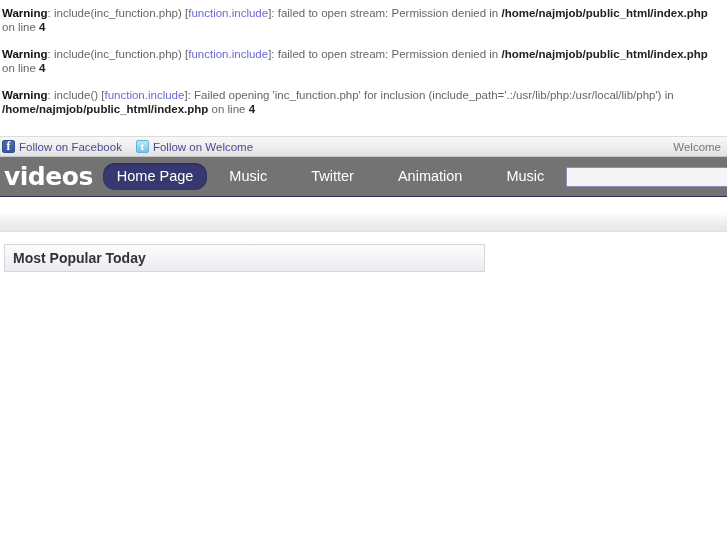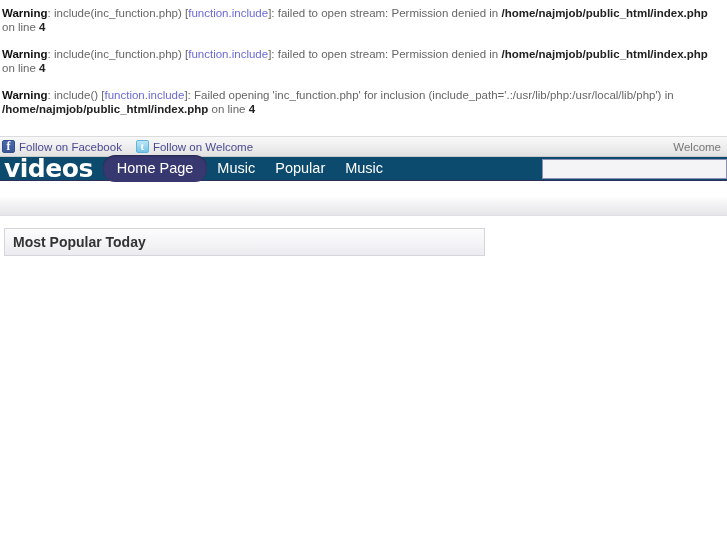--- a/index.html
+++ b/index.html
@@ -93,22 +93,22 @@
   }
   .welcome {
     margin-left: auto;
     font-size: 11.5px;
     color: #777777;
     padding-right: 2px;
   }
 
   
   .navbar {
-    height: 24px;
-    background: #0c4a6e;
+    height: 40px;
+    background: #737373;
     border-bottom: 1px solid #2e2e5c;
     display: flex;
     align-items: center;
     padding: 0;
     position: relative;
   }
   .logo {
     color: #ffffff;
     font-family: "DejaVu Sans", sans-serif;
     font-weight: bold;
@@ -120,21 +120,21 @@
     user-select: none;
   }
   .nav-items {
     display: flex;
     align-items: center;
     gap: 0px;
   }
   .nav-item {
     color: #ffffff;
     font-size: 14.5px;
-    padding: 5px 10px;
+    padding: 5px 22px;
     text-decoration: none;
     cursor: pointer;
     white-space: nowrap;
     border-radius: 12px;
     line-height: 17px;
   }
   .nav-item.active {
     background: #383870;
     box-shadow: inset 0 1px 2px rgba(0,0,0,0.30);
     padding: 5px 14px;
@@ -217,21 +217,22 @@
     <span class="label">Follow on Welcome</span>
   </a>
   <span class="welcome">Welcome</span>
 </div>
 
 <div class="navbar">
   <div class="logo">videos</div>
   <div class="nav-items">
     <a class="nav-item active" href="#">Home Page</a>
     <a class="nav-item" href="#">Music</a>
-    <a class="nav-item" href="#">Popular</a>
+    <a class="nav-item" href="#">Twitter</a>
+    <a class="nav-item" href="#">Animation</a>
     <a class="nav-item" href="#">Music</a>
   </div>
   <div class="search-wrap">
     <input class="search-input" type="text" placeholder="" style="">
   </div>
 </div>
 
 <div class="white-gap"></div>
 <div class="sub-strip"></div>
 

